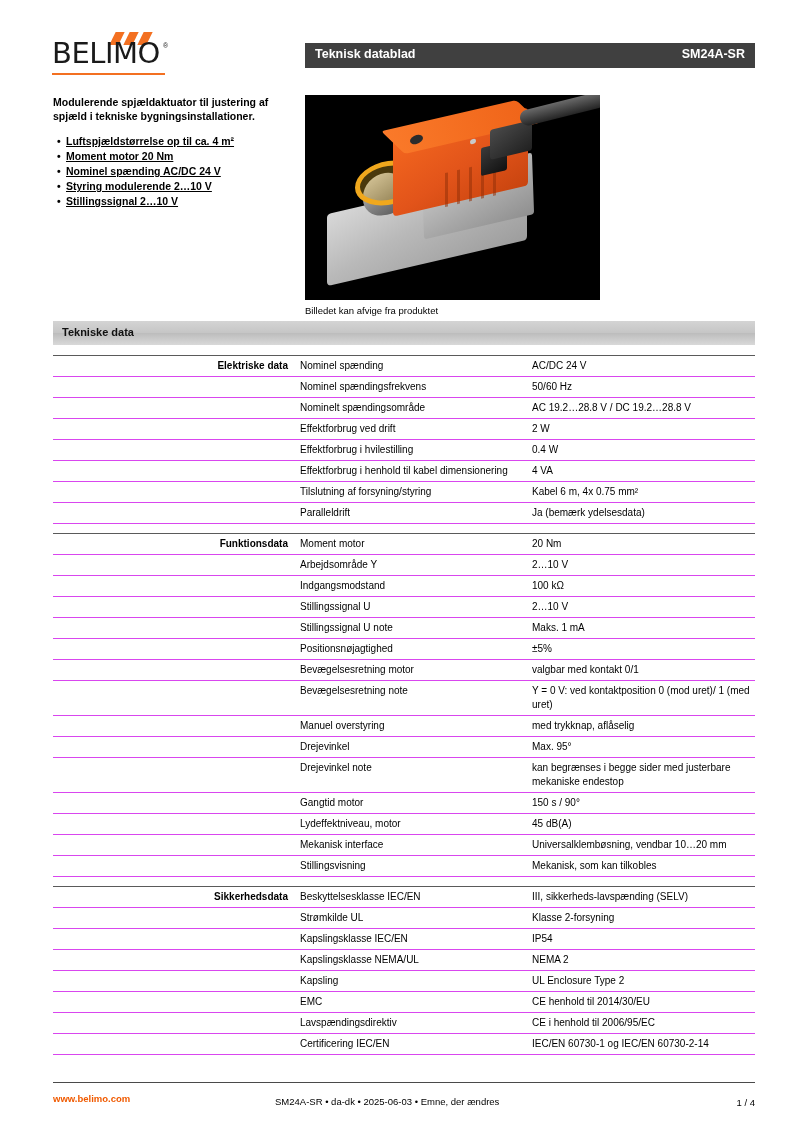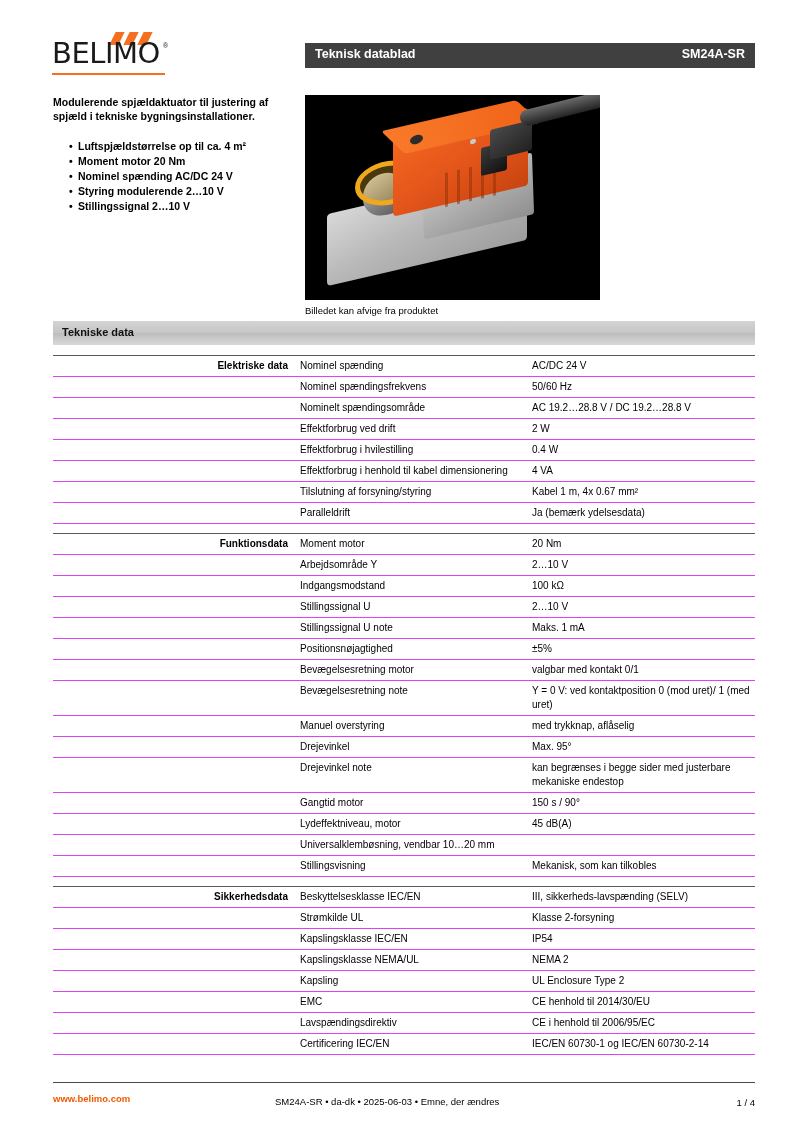--- a/index.html
+++ b/index.html
@@ -115,23 +115,24 @@
     top: 96px;
     width: 240px;
   }
   .intro-lead {
     font-size: 10.5px;
     font-weight: bold;
     line-height: 13.5px;
     margin: 0 0 11px 0;
   }
   .intro-bullets {
-    margin: 16px;
+    margin: 4px;
     padding: 0;
     list-style: none;
+    text-decoration: underline;
   }
   .intro-bullets li {
     font-size: 10.5px;
     font-weight: bold;
     line-height: 15px;
     position: relative;
     padding-left: 9px;
   }
   .intro-bullets li:before {
     content: "•";
@@ -459,21 +460,21 @@
         <div class="cell-val">0.4 W</div>
       </div>
       <div class="spec-row">
         <div class="grp-label spacer-label"></div>
         <div class="cell-key">Effektforbrug i henhold til kabel dimensionering</div>
         <div class="cell-val">4 VA</div>
       </div>
       <div class="spec-row">
         <div class="grp-label spacer-label"></div>
         <div class="cell-key">Tilslutning af forsyning/styring</div>
-        <div class="cell-val">Kabel 1 m, 4x 0.67 mm²</div>
+        <div class="cell-val">Kabel 6 m, 4x 0.75 mm²</div>
       </div>
       <div class="spec-row">
         <div class="grp-label spacer-label"></div>
         <div class="cell-key">Paralleldrift</div>
         <div class="cell-val">Ja (bemærk ydelsesdata)</div>
       </div>
     </div>
 
     <div class="spec-group">
       <div class="spec-row">
@@ -536,20 +537,21 @@
         <div class="cell-key">Gangtid motor</div>
         <div class="cell-val">150 s / 90°</div>
       </div>
       <div class="spec-row">
         <div class="grp-label spacer-label"></div>
         <div class="cell-key">Lydeffektniveau, motor</div>
         <div class="cell-val">45 dB(A)</div>
       </div>
       <div class="spec-row">
         <div class="grp-label spacer-label"></div>
+        <div class="cell-key">Mekanisk interface</div>
         <div class="cell-val">Universalklembøsning, vendbar 10…20 mm</div>
       </div>
       <div class="spec-row">
         <div class="grp-label spacer-label"></div>
         <div class="cell-key">Stillingsvisning</div>
         <div class="cell-val">Mekanisk, som kan tilkobles</div>
       </div>
     </div>
 
     <div class="spec-group">

